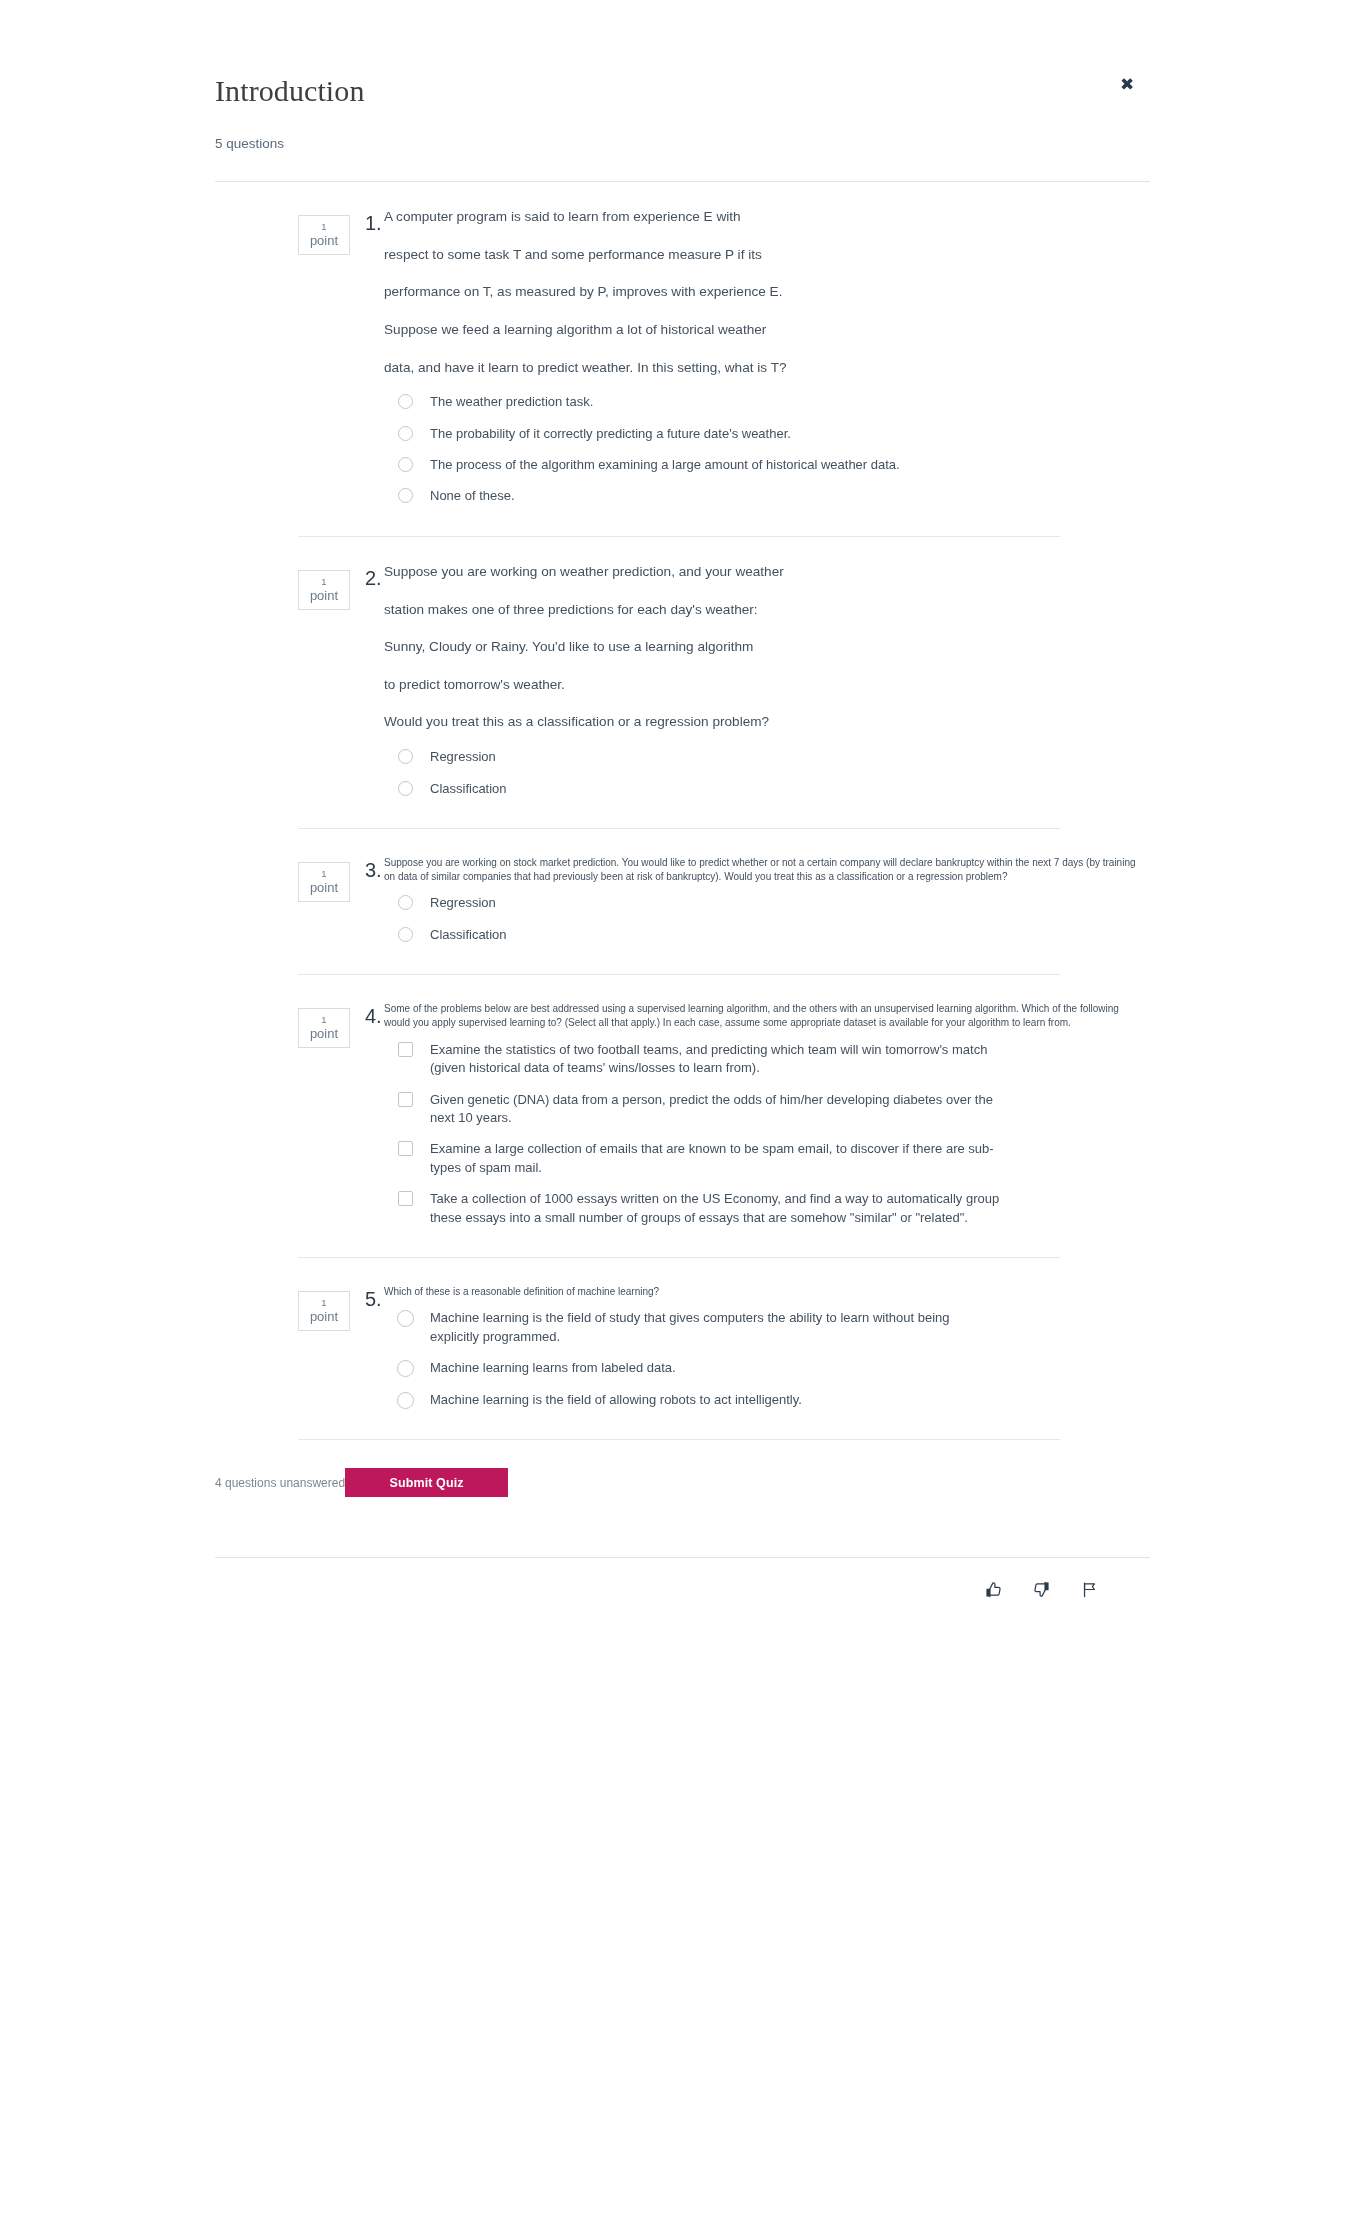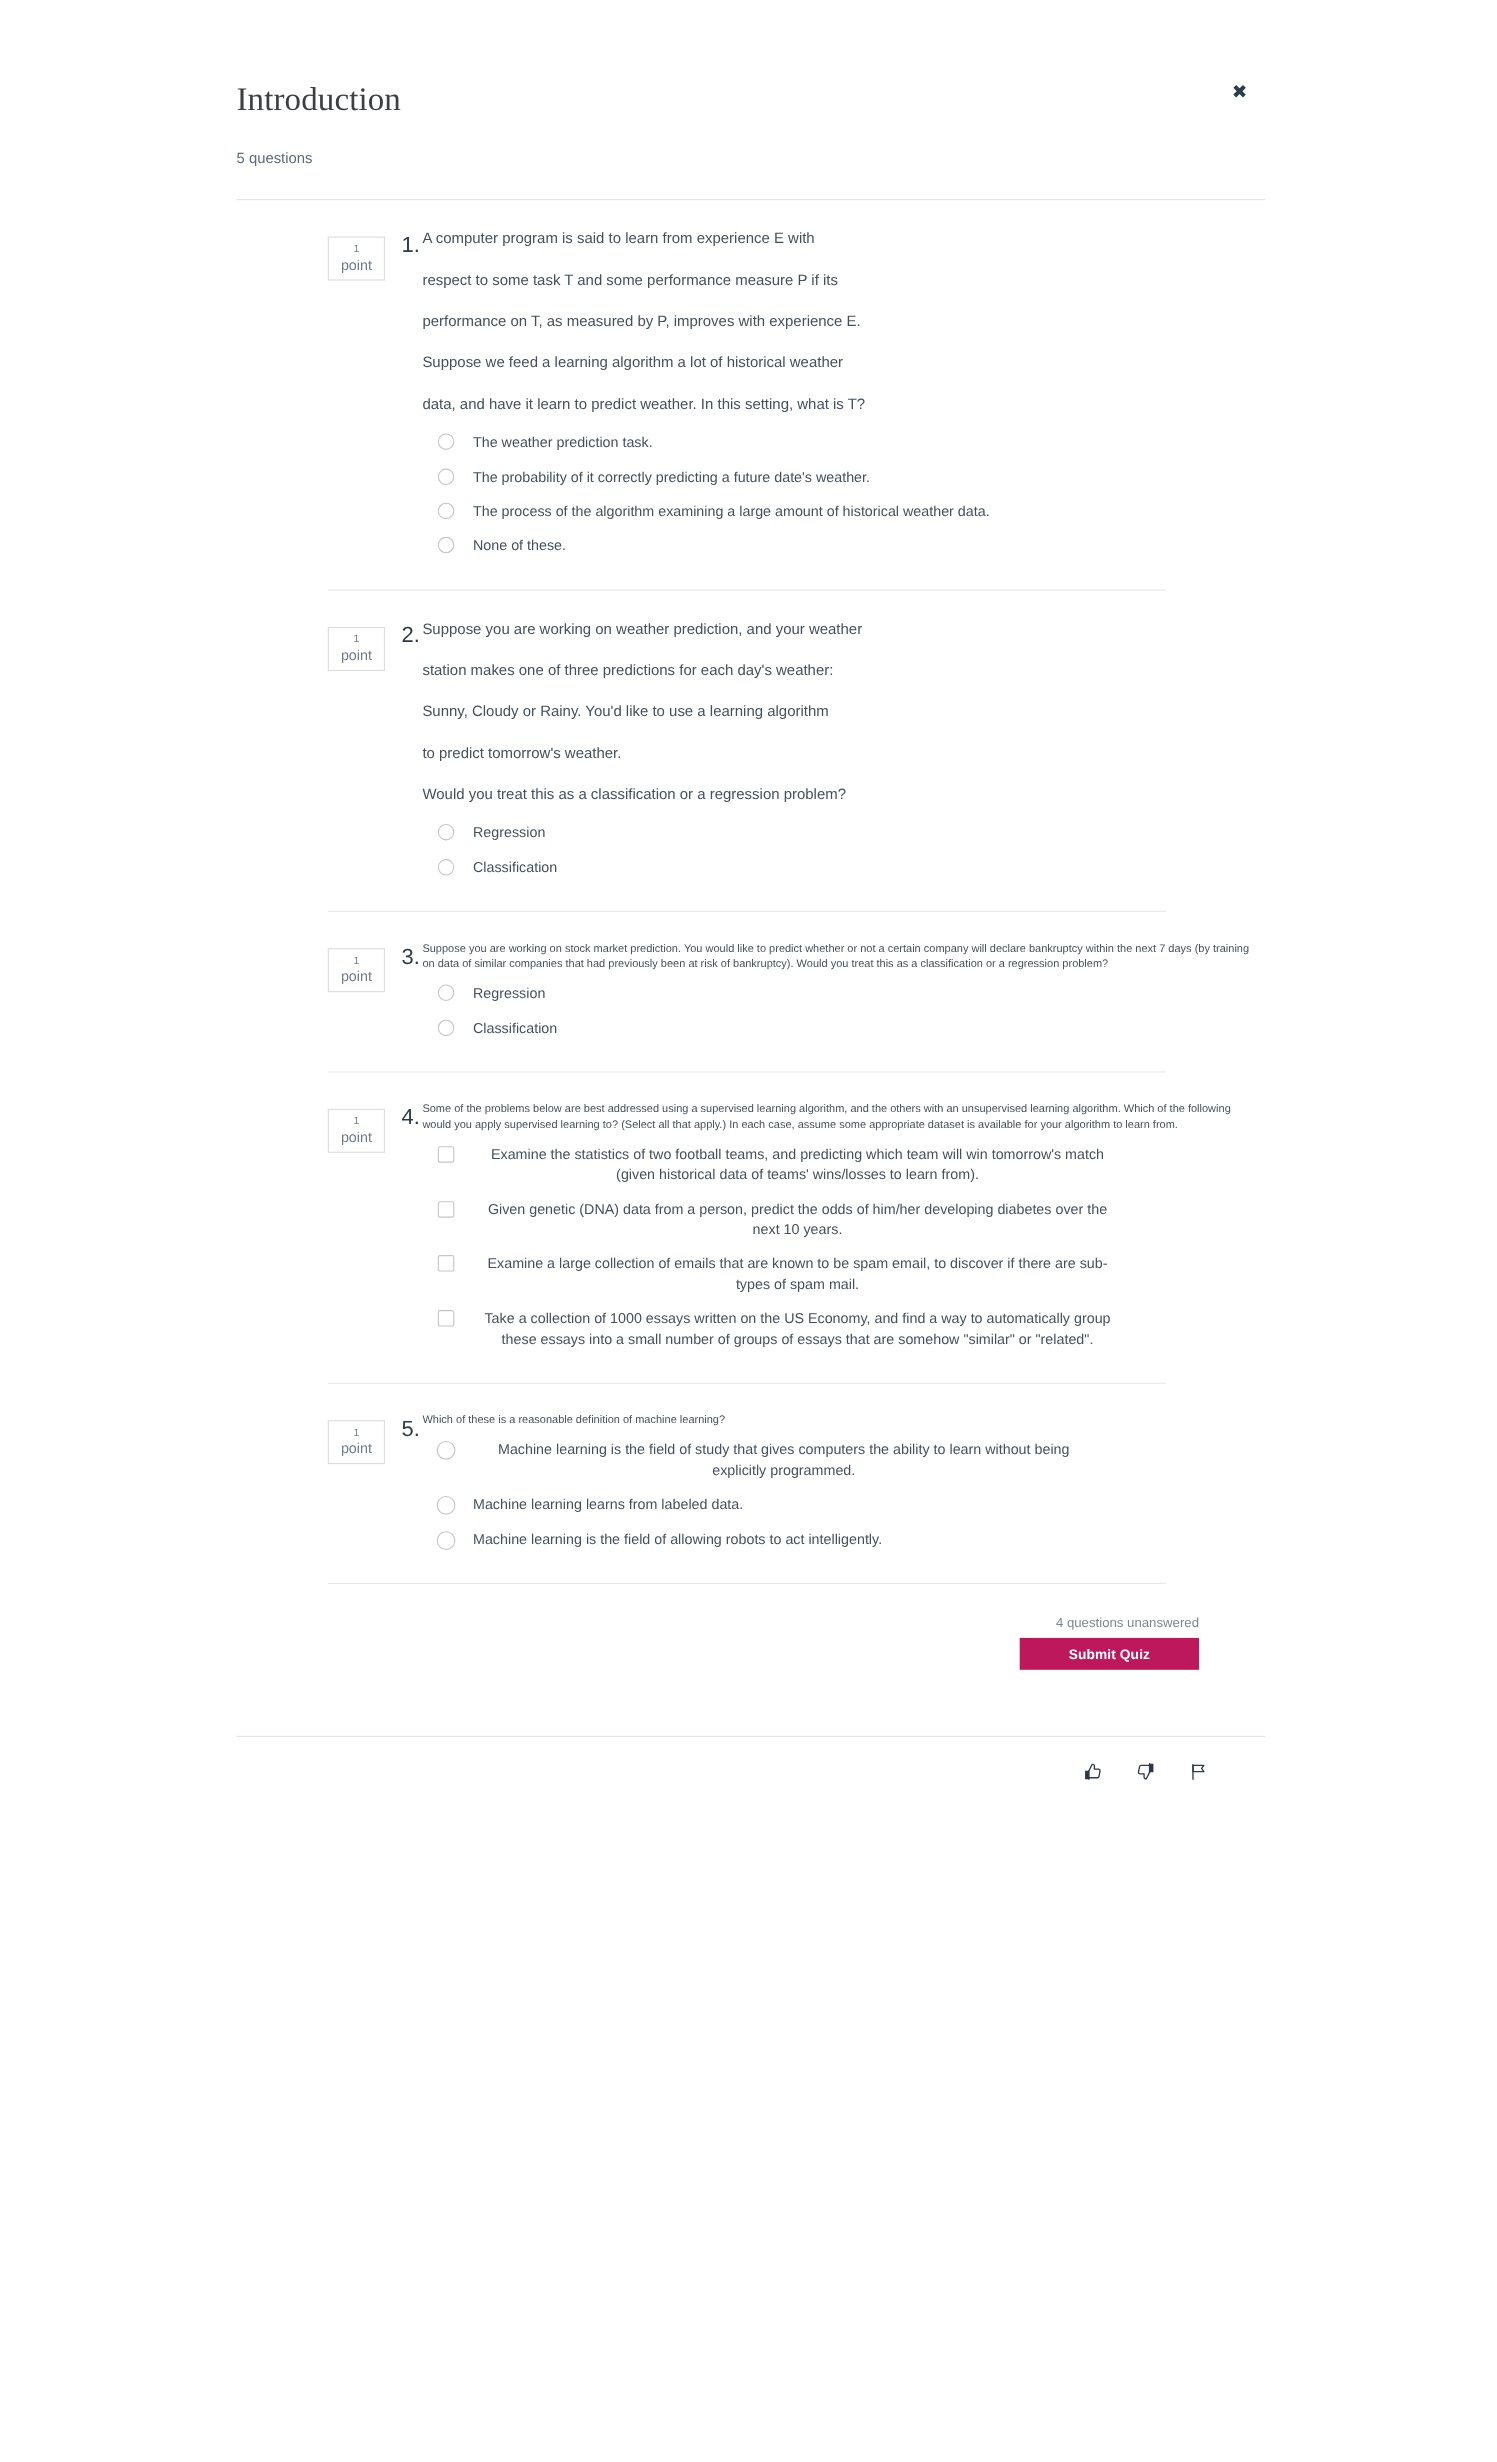--- a/index.html
+++ b/index.html
@@ -126,21 +126,21 @@
 
   
   .prompt-tight p {
     margin: 0;
     font-size: 10px;
     line-height: 1.42;
     color: #43515f;
   }
 
   
-  .options { padding-top: 10px; text-align: center; }
+  .options { padding-top: 10px; }
   .option {
     display: flex;
     align-items: flex-start;
     padding: 0 0 13px 0;
     cursor: pointer;
   }
   .option:last-child { padding-bottom: 0; }
 
   .radio {
     flex: 0 0 auto;
@@ -179,21 +179,21 @@
     border: none;
     border-top: 1px solid #e7e7e7;
     margin: 0 0 0 83px;
     width: 762px;
   }
   .sp-before { height: 30px; }
 
   
   .submit-area {
     display: flex;
-    flex-direction: column;
+    flex-direction: row;
     align-items: flex-end;
     padding: 28px 60px 0 0;
   }
   .unanswered {
     font-size: 12px;
     color: #7b8794;
     padding-bottom: 7px;
   }
   .submit-btn {
     width: 163px;

